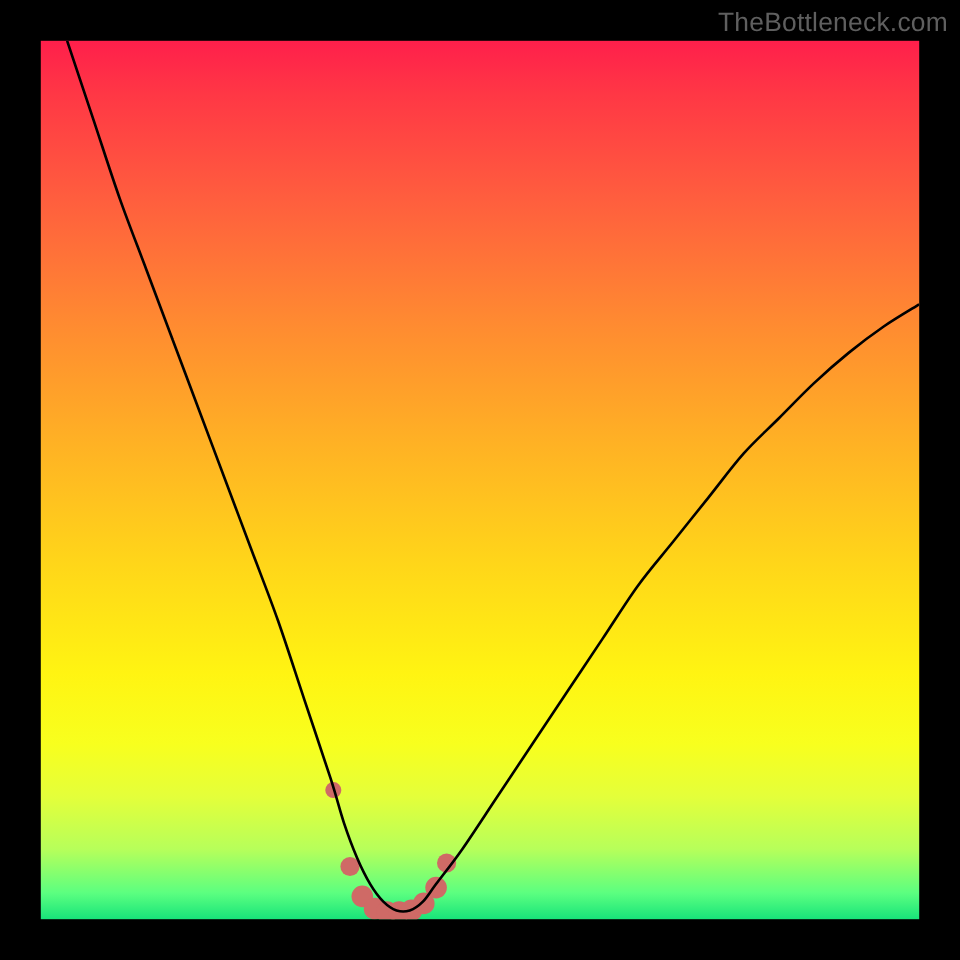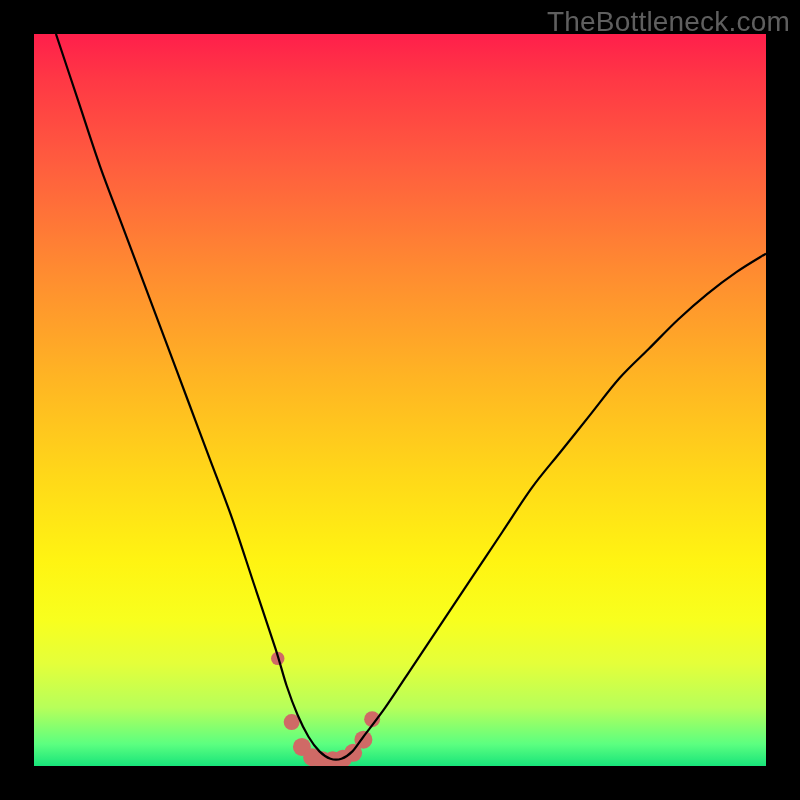--- a/index.html
+++ b/index.html
@@ -39,21 +39,21 @@
       #b7ff5a 92%,
       #5cff80 97%,
       #18e47a 100%
     );
   }
   .watermark {
     position: absolute;
     top: 6px;
     right: 10px;
     color: #5f5f5f;
-    font-size: 28px;
+    font-size: 22px;
     letter-spacing: 0.2px;
     font-weight: 500;
   }
   svg.curve {
     position: absolute;
     top: 0;
     left: 0;
   }
 </style>
 </head>

